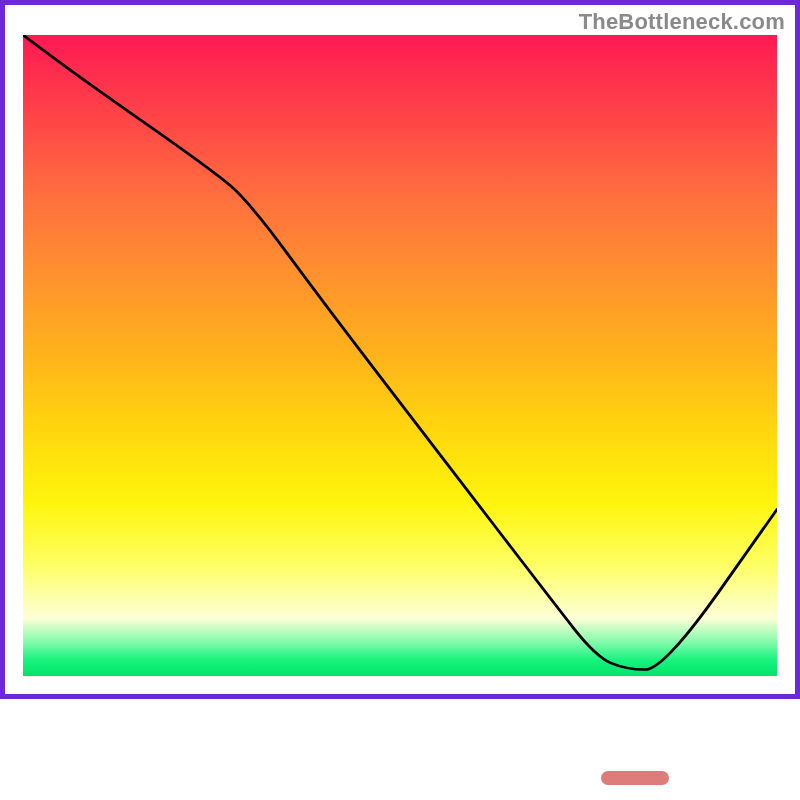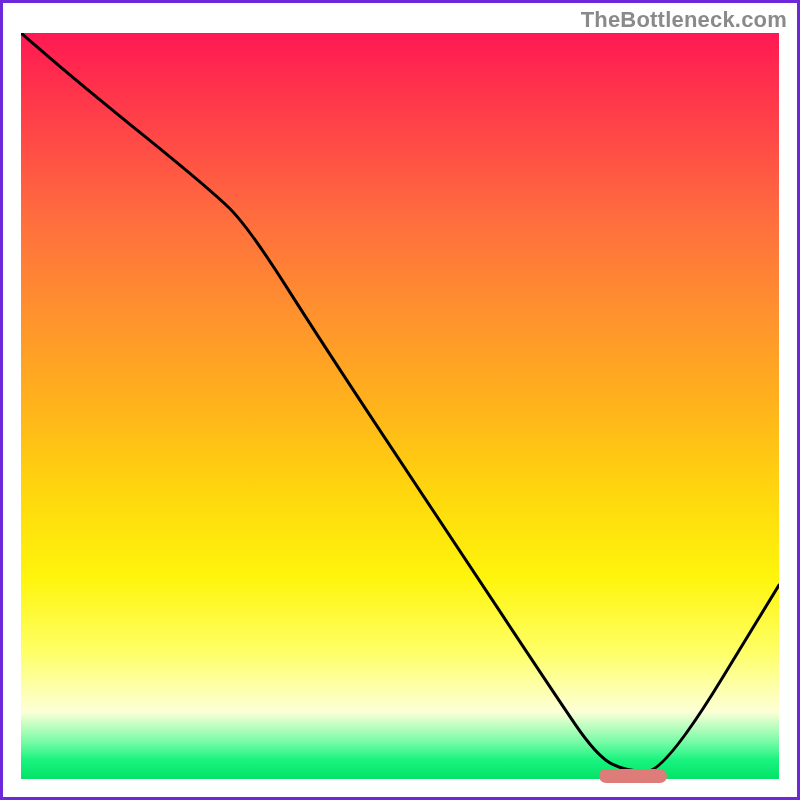--- a/index.html
+++ b/index.html
@@ -7,23 +7,23 @@
     padding: 0;
     width: 800px;
     height: 800px;
     overflow: hidden;
     font-family: Arial, Helvetica, sans-serif;
     background: #ffffff;
   }
   .frame {
     position: relative;
     width: 800px;
-    height: 800px;
+    height: 699px;
     box-sizing: border-box;
-    border: 3px solid #6d28d9;
+    border: 5px solid #6d28d9;
   }
   .plot-area {
     position: absolute;
     left: 18px;
     right: 18px;
     top: 30px;
     bottom: 18px;
     
     background: linear-gradient(
       to bottom,

